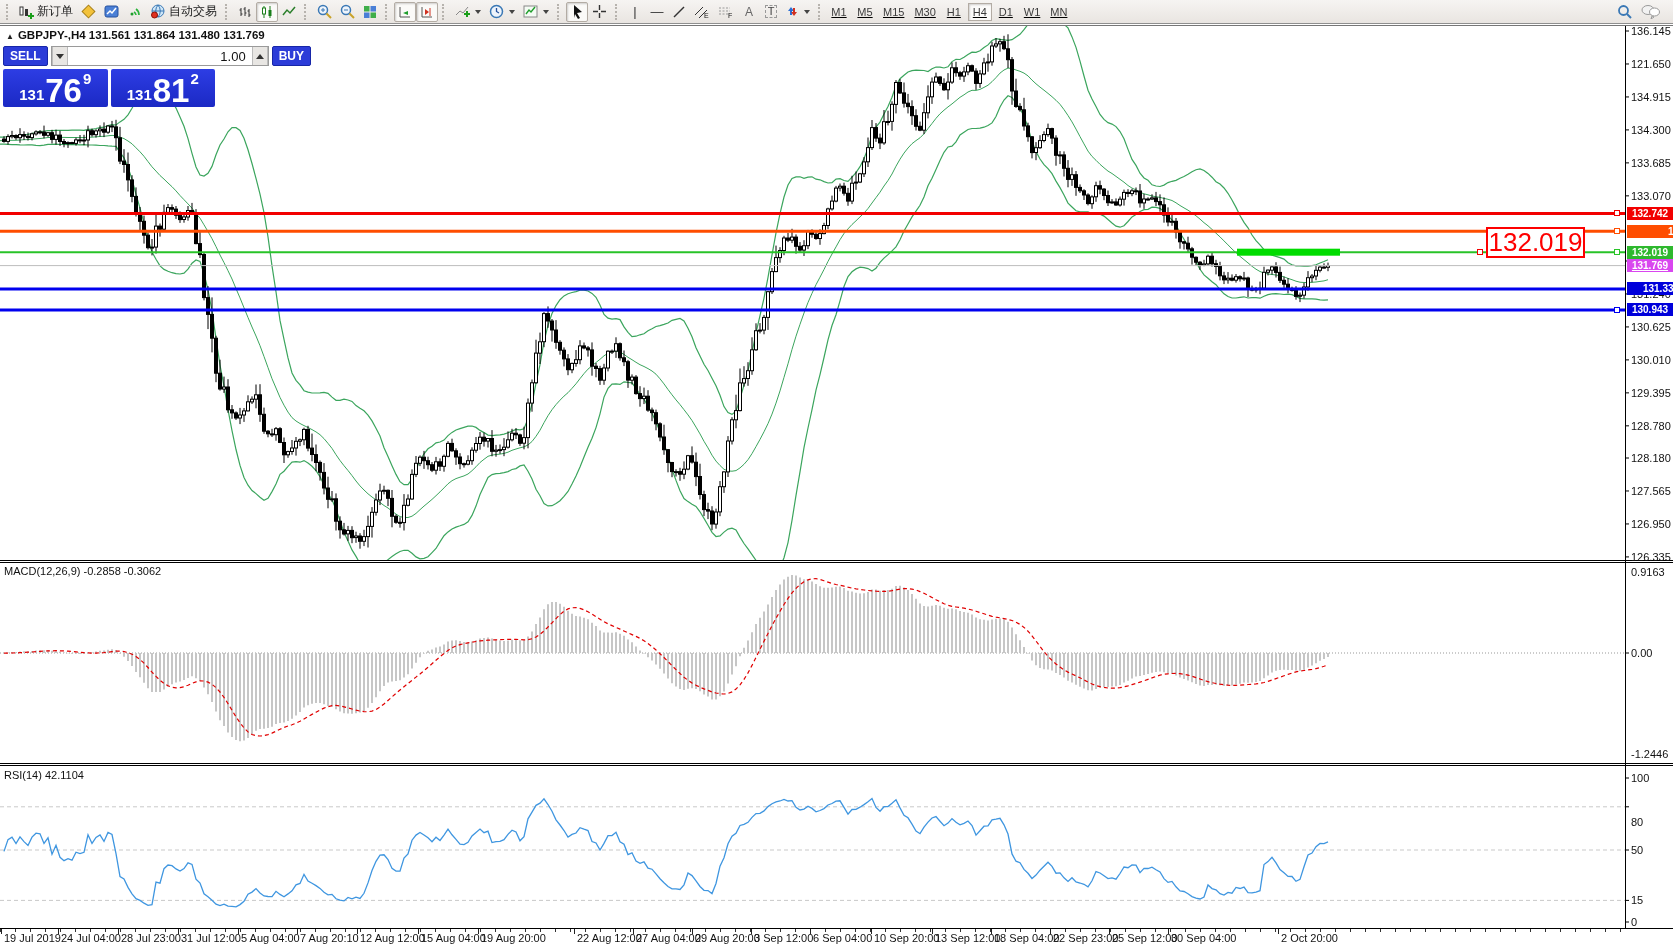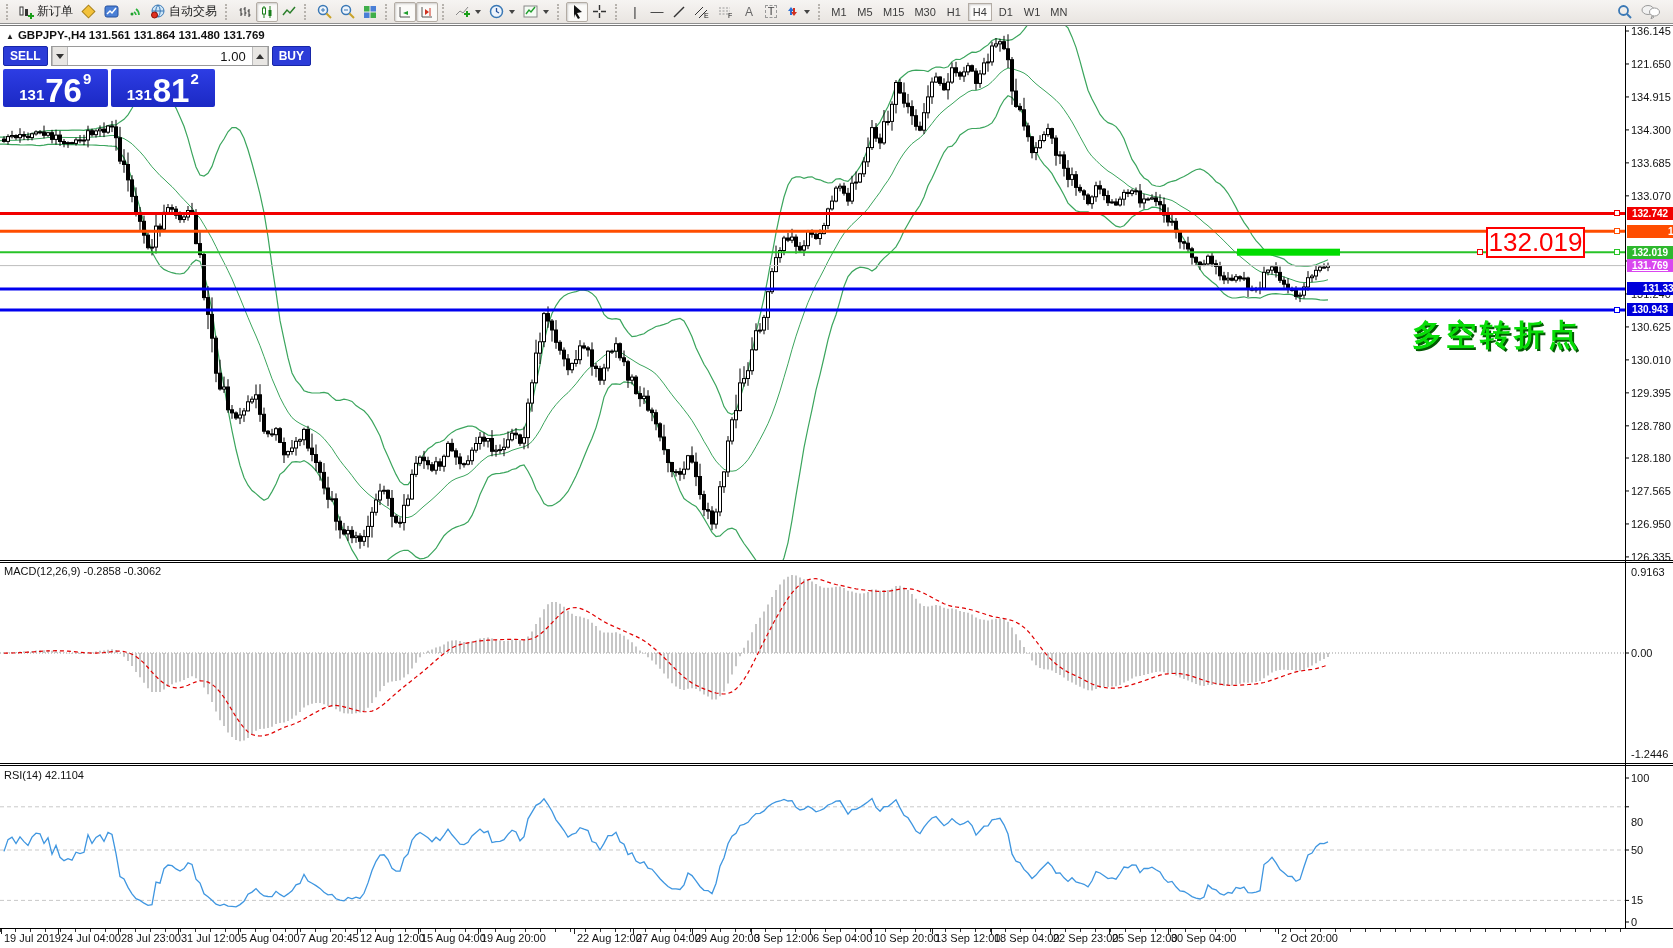--- a/index.html
+++ b/index.html
@@ -218,21 +218,21 @@
       <span class="glyph" style="font-size:11px;border:1px dashed #999;padding:0 2px;color:#444;">T</span>
     </button>
     <button class="tbtn">
       <svg width="13" height="13">
           <path d="M3 2l3 4H4v4H2V6H0z" transform="translate(2,0)" fill="#2a6fd6"></path>
           <path d="M8 11L5 7h2V3h2v4h2z" fill="#d03020"></path>
         </svg>
       <span class="caret"></span>
     </button>
     <div class="grip"></div>
-    <div id="tf-bar" style="display:flex;gap:2px;">
+    <div id="tf-bar" style="display:flex;gap:2px;text-decoration:underline;">
         <button class="tf">M1</button>
         <button class="tf">M5</button>
         <button class="tf">M15</button>
         <button class="tf">M30</button>
         <button class="tf">H1</button>
         <button class="tf pressed">H4</button>
         <button class="tf">D1</button>
         <button class="tf">W1</button>
         <button class="tf">MN</button>
       </div>
@@ -1339,21 +1339,20 @@
       </div>
       <div class="tp-price">
         <span class="tp-small">131</span>
         <span class="tp-big">81</span>
         <span class="tp-sup">2</span>
       </div>
     </div>
   </div>
 
   <div id="price-callout">132.019</div>
-  <div id="cn-note">多空转折点</div>
 
   <div id="macd-label">MACD(12,26,9) -0.2858 -0.3062</div>
   <div id="rsi-label">RSI(14) 42.1104</div>
 
   <div id="tickstrip"></div>
   <div id="labels-layer">
       <div class="sqmark" style="left: 1614px; top: 210.435px; border: 1px solid rgb(242, 0, 0);"></div>
       <div class="sqmark" style="left: 1614px; top: 228.341px; border: 1px solid rgb(255, 77, 0);"></div>
       <div class="sqmark" style="left: 1614px; top: 249.195px; border: 1px solid rgb(40, 195, 40);"></div>
       <div class="sqmark" style="left: 1614px; top: 306.879px; border: 1px solid rgb(0, 0, 239);"></div>
@@ -1392,21 +1391,21 @@
       <div class="timelbl" style="left: 4px;">19 Jul 2019</div>
       <div class="timetick" style="left: 58px;"></div>
       <div class="timelbl" style="left: 61px;">24 Jul 04:00</div>
       <div class="timetick" style="left: 118px;"></div>
       <div class="timelbl" style="left: 121px;">28 Jul 23:00</div>
       <div class="timetick" style="left: 178px;"></div>
       <div class="timelbl" style="left: 181px;">31 Jul 12:00</div>
       <div class="timetick" style="left: 238px;"></div>
       <div class="timelbl" style="left: 241px;">5 Aug 04:00</div>
       <div class="timetick" style="left: 297px;"></div>
-      <div class="timelbl" style="left: 300px;">7 Aug 20:45</div>
+      <div class="timelbl" style="left: 300px;">7 Aug 20:10</div>
       <div class="timetick" style="left: 357px;"></div>
       <div class="timelbl" style="left: 360px;">12 Aug 12:00</div>
       <div class="timetick" style="left: 418px;"></div>
       <div class="timelbl" style="left: 421px;">15 Aug 04:00</div>
       <div class="timetick" style="left: 478px;"></div>
       <div class="timelbl" style="left: 481px;">19 Aug 20:00</div>
       <div class="timetick" style="left: 574px;"></div>
       <div class="timelbl" style="left: 577px;">22 Aug 12:00</div>
       <div class="timetick" style="left: 633px;"></div>
       <div class="timelbl" style="left: 636px;">27 Aug 04:00</div>

